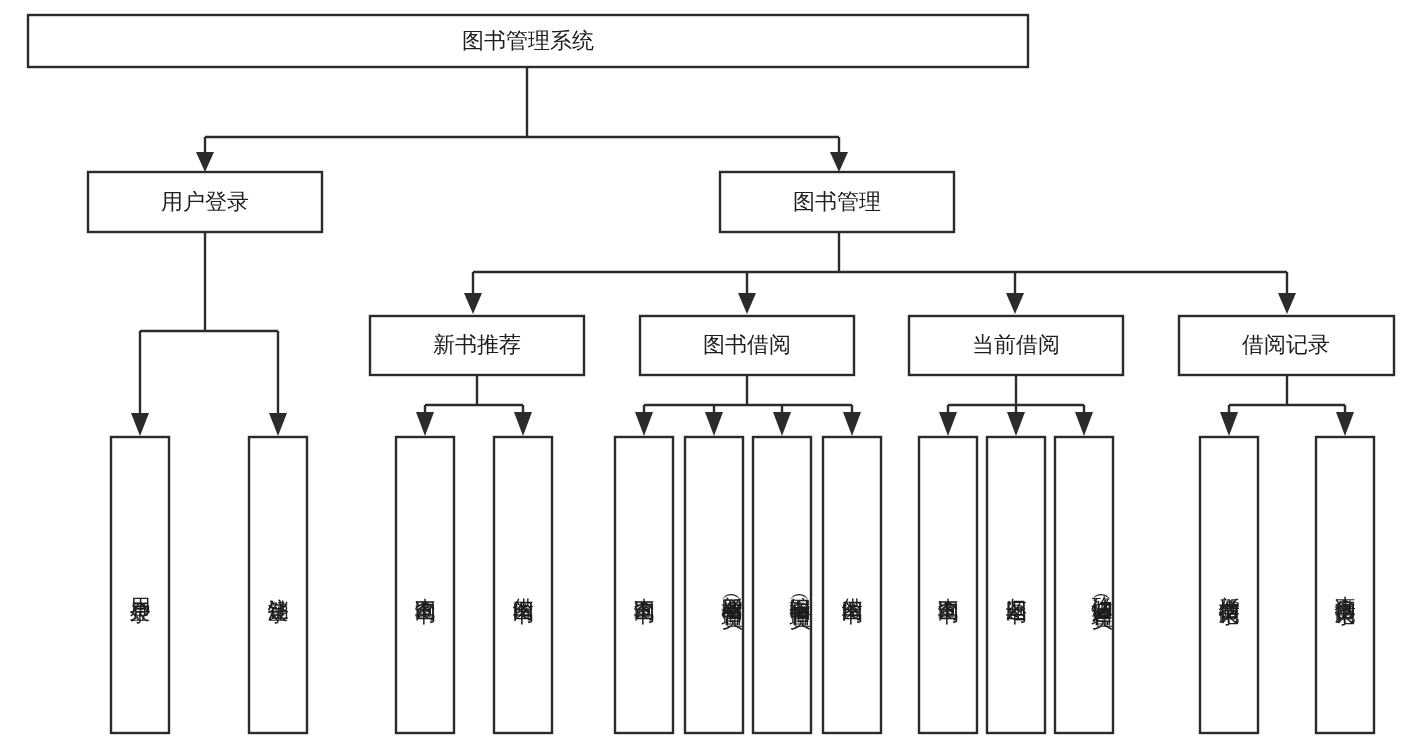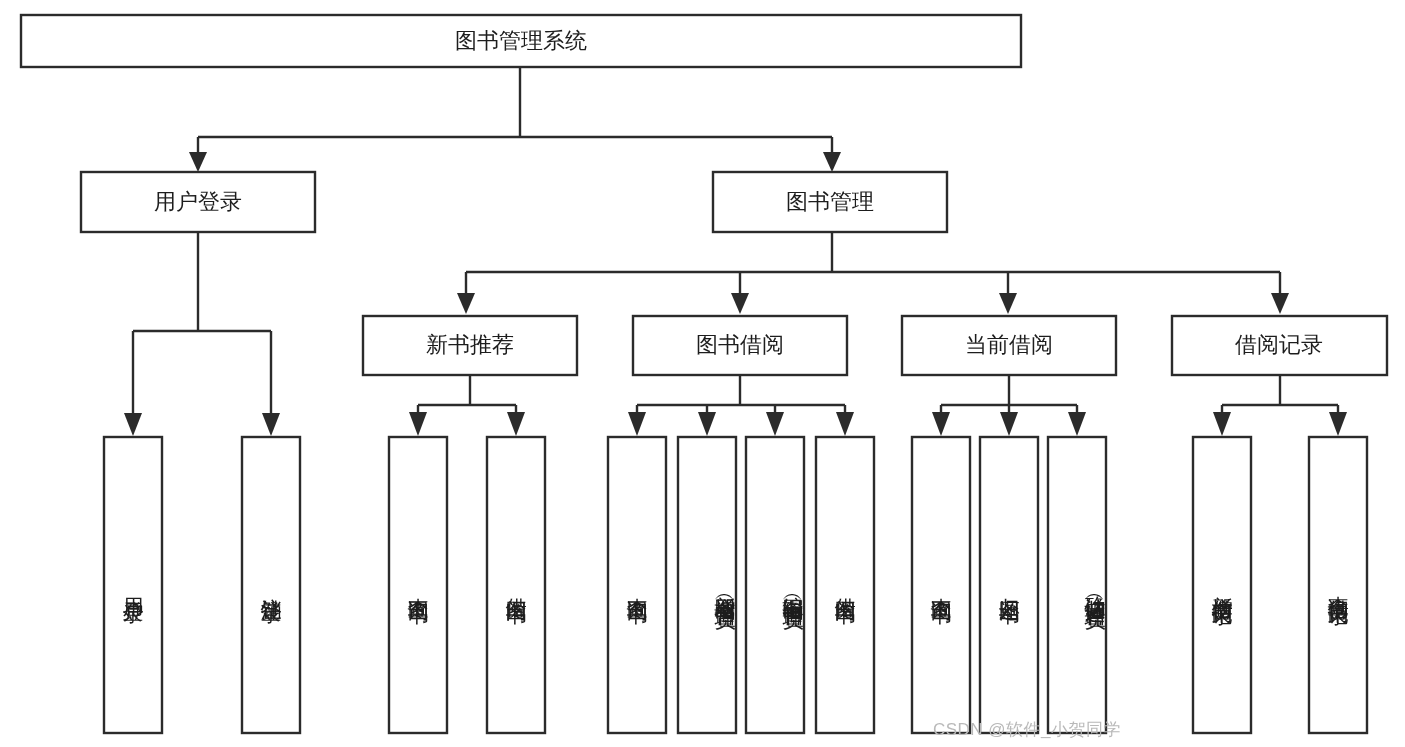--- a/index.html
+++ b/index.html
@@ -11,20 +11,21 @@
     width: 1405px;
     height: 747px;
     font-family: "Liberation Sans", "DejaVu Sans", sans-serif;
     overflow: hidden;
   }
   #diagram-root {
     position: relative;
     width: 1129px;
     height: 747px;
     background: #ffffff;
+    margin-left: 7px;
   }
   svg.diagram-canvas {
     position: absolute;
     left: 0;
     top: 0;
     width: 1405px;
     height: 747px;
     display: block;
   }
   .node-box {
@@ -204,15 +205,14 @@
   <div class="node-label-v" style="left:746px; top:437px; width:58px; height:296px; display:flex; align-items:flex-start; justify-content:center; padding-top:6px; box-sizing:border-box;">编辑图书（管理员）</div>
   <div class="node-label-v" style="left:816px; top:437px; width:58px; height:296px; display:flex; align-items:center; justify-content:center;">借阅图书</div>
 
   <div class="node-label-v" style="left:912px; top:437px; width:58px; height:296px; display:flex; align-items:center; justify-content:center;">查询图书</div>
   <div class="node-label-v" style="left:980px; top:437px; width:58px; height:296px; display:flex; align-items:center; justify-content:center;">归还图书</div>
   <div class="node-label-v" style="left:1048px; top:437px; width:58px; height:296px; display:flex; align-items:flex-start; justify-content:center; padding-top:6px; box-sizing:border-box;">确认归还（管理员）</div>
 
   <div class="node-label-v" style="left:1193px; top:437px; width:58px; height:296px; display:flex; align-items:center; justify-content:center;">新增借阅记录</div>
   <div class="node-label-v" style="left:1309px; top:437px; width:58px; height:296px; display:flex; align-items:center; justify-content:center;">查询借阅记录</div>
 
-  <div class="watermark">CSDN @软件_小贺同学</div>
 
 </div>
 
 </body></html>

